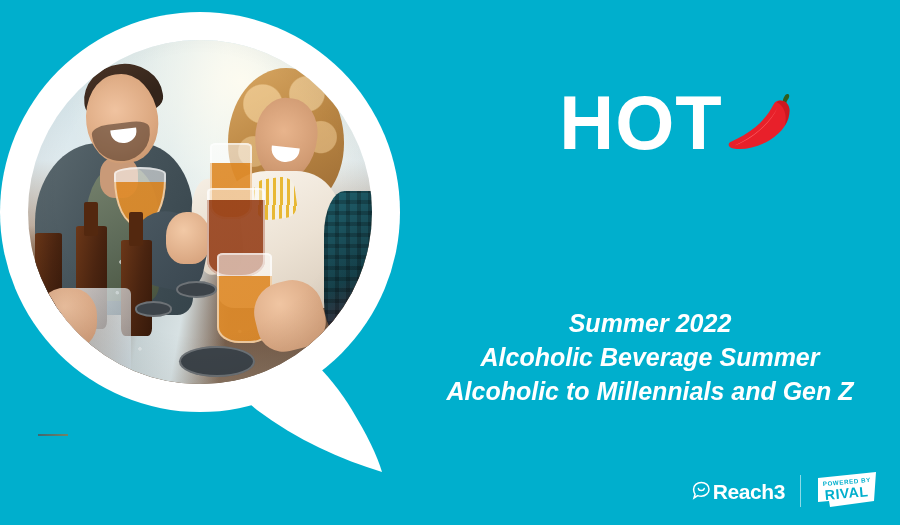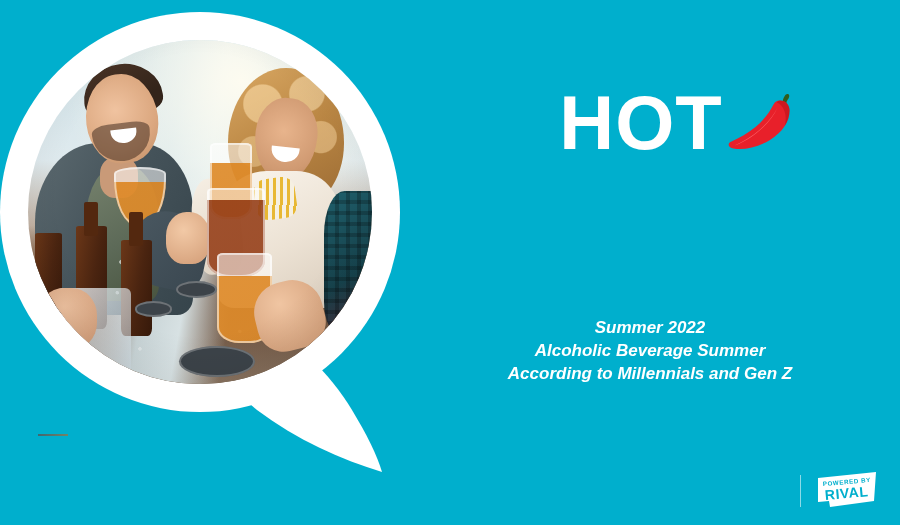--- a/index.html
+++ b/index.html
@@ -260,27 +260,27 @@
   .hl-row.line2 { margin-top: 16px; }
   .hl-text { white-space: nowrap; }
 
   .chili { width: 74px; height: 66px; margin-left: 2px; flex: none; }
   .noentry { width: 78px; height: 78px; margin-left: 0px; flex: none; }
 
   
   .subtitle {
     position: absolute;
     left: 400px;
-    top: 316px;
+    top: 306px;
     width: 500px;
     text-align: center;
     color: #ffffff;
     font-style: italic;
     font-weight: 700;
-    font-size: 17px;
+    font-size: 25px;
     line-height: 1.36;
   }
   .sub-line { white-space: nowrap; }
 
   
   .logos {
     position: absolute;
     right: 22px;
     bottom: 14px;
     display: flex;
@@ -394,25 +394,34 @@
                  C 61 31, 61.2 25.8, 59.6 21.4 C 58 17, 55.5 14, 51.8 12.6
                  C 52.8 11.3, 53.7 10.5, 55 10.5 Z" fill="#B4121A" opacity="0.55"></path>
       </svg>
     </div>
 
   </div>
 
   <div class="subtitle">
     <div class="sub-line">Summer 2022</div>
     <div class="sub-line">Alcoholic Beverage Summer</div>
-    <div class="sub-line">According to Millennials and Gen Z</div>
+    <div class="sub-line">Alcoholic to Millennials and Gen Z</div>
   </div>
 
   <div class="logos">
 
+    <div class="reach3">
+      <svg class="reach3-mark" viewBox="0 0 19 19" aria-hidden="true">
+        <path d="M9.3 1.4 C 13.6 1.4, 17 4.5, 17 8.3 C 17 12.1, 13.6 15.2, 9.3 15.2
+                 C 8 15.2, 6.8 15, 5.7 14.6 L 2 17 L 3.1 13.2
+                 C 2.1 11.8, 1.6 10.1, 1.6 8.3 C 1.6 4.5, 5 1.4, 9.3 1.4 Z" fill="none" stroke="#ffffff" stroke-width="1.5"></path>
+        <path d="M6.4 7.6 C 7 10.2, 11.6 10.2, 12.2 7.6" fill="none" stroke="#ffffff" stroke-width="1.5" stroke-linecap="round"></path>
+      </svg>
+      <span class="reach3-word">Reach3</span>
+    </div>
 
     <div class="logo-divider"></div>
 
     <svg class="rival" viewBox="0 0 62 40" aria-hidden="true">
       <path d="M2 7 L 60 1 L 58 30 L 14 36 L 13 30 L 2 31 Z" fill="#ffffff"></path>
       <text x="31" y="13" text-anchor="middle" font-family="Liberation Sans, sans-serif" font-size="6.2" font-weight="700" letter-spacing="0.6" fill="#00AFCD" transform="rotate(-5 31 13)">POWERED BY</text>
       <text x="31" y="27" text-anchor="middle" font-family="Liberation Sans, sans-serif" font-size="14" font-weight="700" letter-spacing="0.5" fill="#00AFCD" transform="rotate(-5 31 27)">RIVAL</text>
     </svg>
   </div>
 

